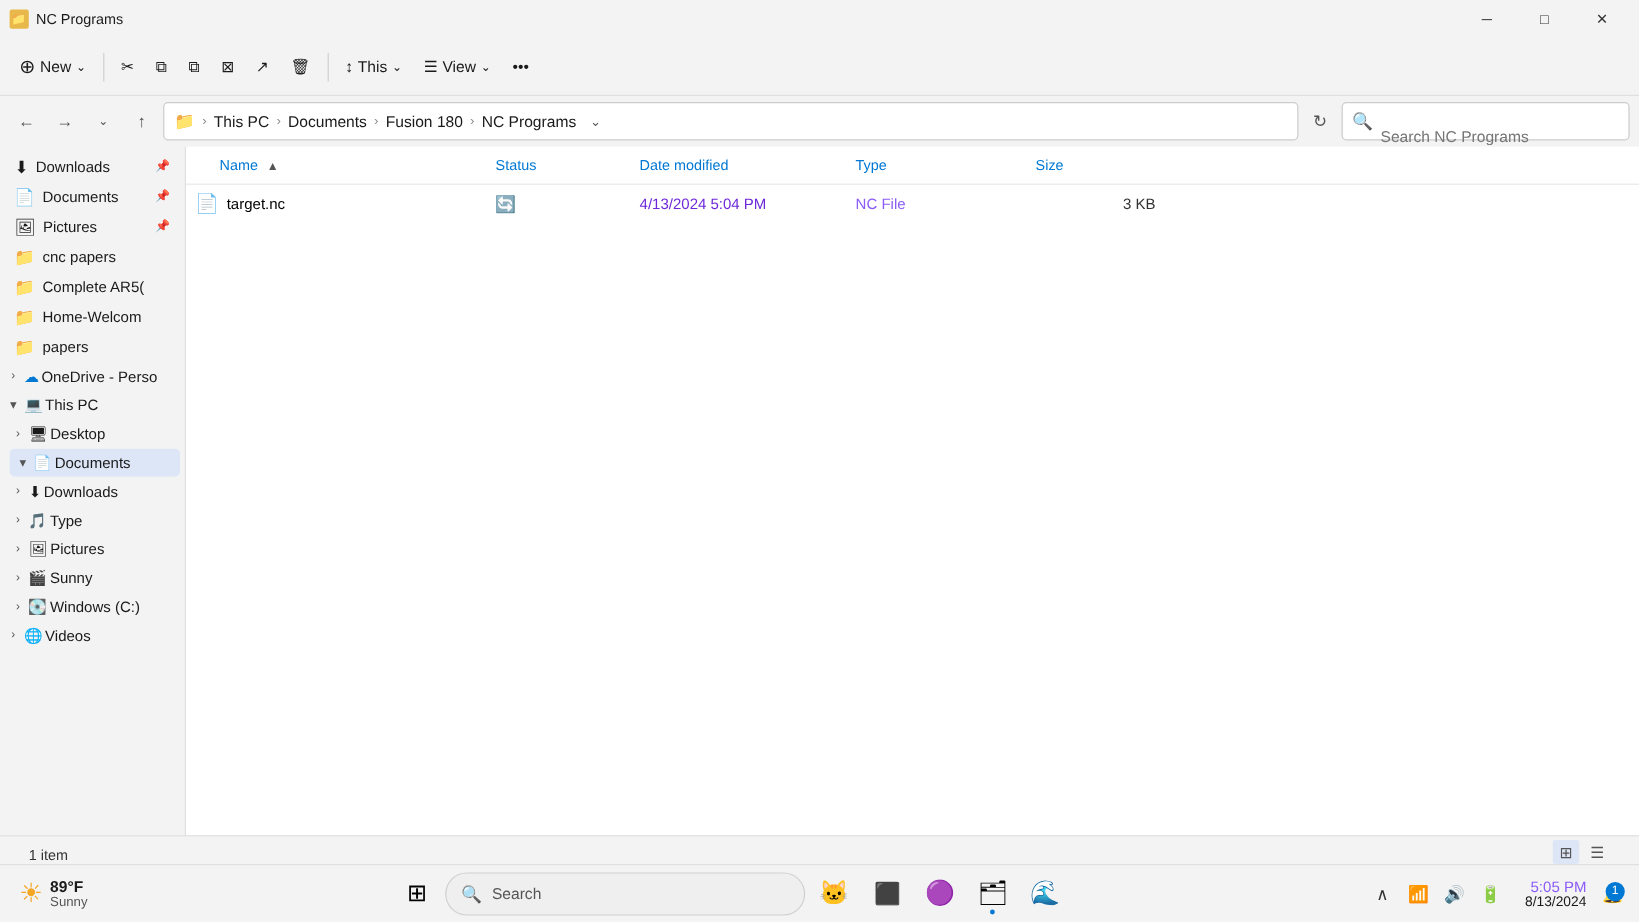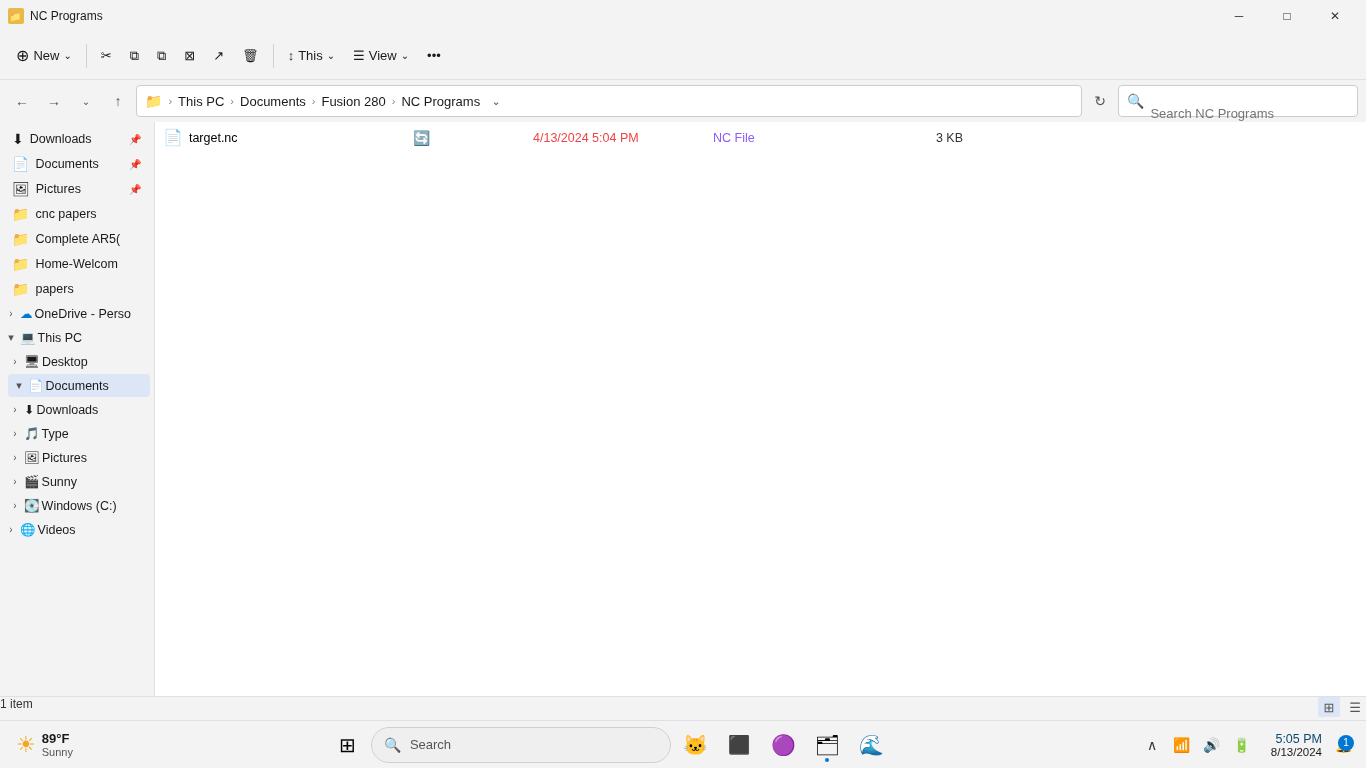--- a/index.html
+++ b/index.html
@@ -223,33 +223,33 @@
       display: flex;
       align-items: center;
       gap: 6px;
       overflow: hidden;
       text-overflow: ellipsis;
       white-space: nowrap;
     }
     .file-icon { font-size: 16px; color: #666; flex-shrink: 0; }
     .file-cell { overflow: hidden; text-overflow: ellipsis; white-space: nowrap; }
     .file-cell-status { width: 120px; }
-    .file-cell-date { width: 180px; color: #ef4444; }
+    .file-cell-date { width: 180px; color: #6d28d9; }
     .file-cell-type { width: 150px; color: #8b5cf6; }
     .file-cell-size { width: 100px; color: #333; text-align: right; }
     .sync-icon { color: #0078d4; font-size: 14px; }
 
     
     .status-bar {
       height: 24px;
       background: #f3f3f3;
       border-top: 1px solid #e0e0e0;
       display: flex;
-      align-items: flex-start;
-      padding: 0 0;
+      align-items: flex-end;
+      padding: 0 24px;
       justify-content: space-between;
       font-size: 12px;
       color: #333;
       gap: 20px;
     }
     .status-right { display: flex; gap: 4px; }
     .view-btn {
       width: 22px; height: 20px;
       border: none; background: transparent; cursor: pointer;
       display: flex; align-items: center; justify-content: center;
@@ -326,21 +326,21 @@
       border: none; background: transparent; cursor: pointer;
       border-radius: 4px;
       display: flex; align-items: center; justify-content: center;
       font-size: 14px; color: #333;
     }
     .clock-area {
       display: flex; flex-direction: column; align-items: flex-end;
       padding: 0 6px; cursor: pointer; border-radius: 4px;
       min-width: 70px;
     }
-    .clock-time { font-size: 12.5px; color: #0c4a6e; font-weight: 500; }
+    .clock-time { font-size: 12.5px; color: #8b5cf6; font-weight: 500; }
     .clock-date { font-size: 11.5px; color: #1a1a1a; }
     .notif-badge {
       width: 16px; height: 16px; border-radius: 50%; background: #0078d4;
       color: white; font-size: 10px; display: flex; align-items: center; justify-content: center;
       position: absolute; top: 4px; right: 4px;
     }
     .taskbar-app-emoji { font-size: 20px; }
 
     
     .sidebar::-webkit-scrollbar { width: 4px; }
@@ -406,21 +406,21 @@
   <button class="nav-btn">→</button>
   <button class="nav-btn" style="font-size:10px">⌄</button>
   <button class="nav-btn">↑</button>
   <div class="address-bar">
     <span class="breadcrumb-icon">📁</span>
     <span class="breadcrumb-sep">›</span>
     <span class="breadcrumb-part">This PC</span>
     <span class="breadcrumb-sep">›</span>
     <span class="breadcrumb-part">Documents</span>
     <span class="breadcrumb-sep">›</span>
-    <span class="breadcrumb-part">Fusion 280</span>
+    <span class="breadcrumb-part">Fusion 180</span>
     <span class="breadcrumb-sep">›</span>
     <span class="breadcrumb-part">NC Programs</span>
     <button class="address-chevron">⌄</button>
   </div>
   <button class="refresh-btn">↻</button>
   <div class="search-bar">
     <span style="color:#888;font-size:14px">🔍</span>
     <input type="text" placeholder="Search NC Programs" style="">
   </div>
 </div>
@@ -512,20 +512,38 @@
 
     <div class="sidebar-expand">
       <span class="expand-arrow">›</span>
       <span class="si-icon" style="color:#0078d4">🌐</span>
       <span class="si-text-exp">Videos</span>
     </div>
   </div>
 
   <div class="file-area">
 
+    <div class="column-header">
+      <div class="col-name">
+        <span>Name</span>
+        <span class="sort-arrow">▲</span>
+      </div>
+      <div class="col-status">
+        <span>Status</span>
+      </div>
+      <div class="col-date">
+        <span>Date modified</span>
+      </div>
+      <div class="col-type">
+        <span>Type</span>
+      </div>
+      <div class="col-size">
+        <span>Size</span>
+      </div>
+    </div>
 
     <div class="file-list">
       <div class="file-row">
         <div class="file-cell-name">
           <span class="file-icon">📄</span>
           <span>target.nc</span>
         </div>
         <div class="file-cell file-cell-status">
           <span class="sync-icon">🔄</span>
         </div>

